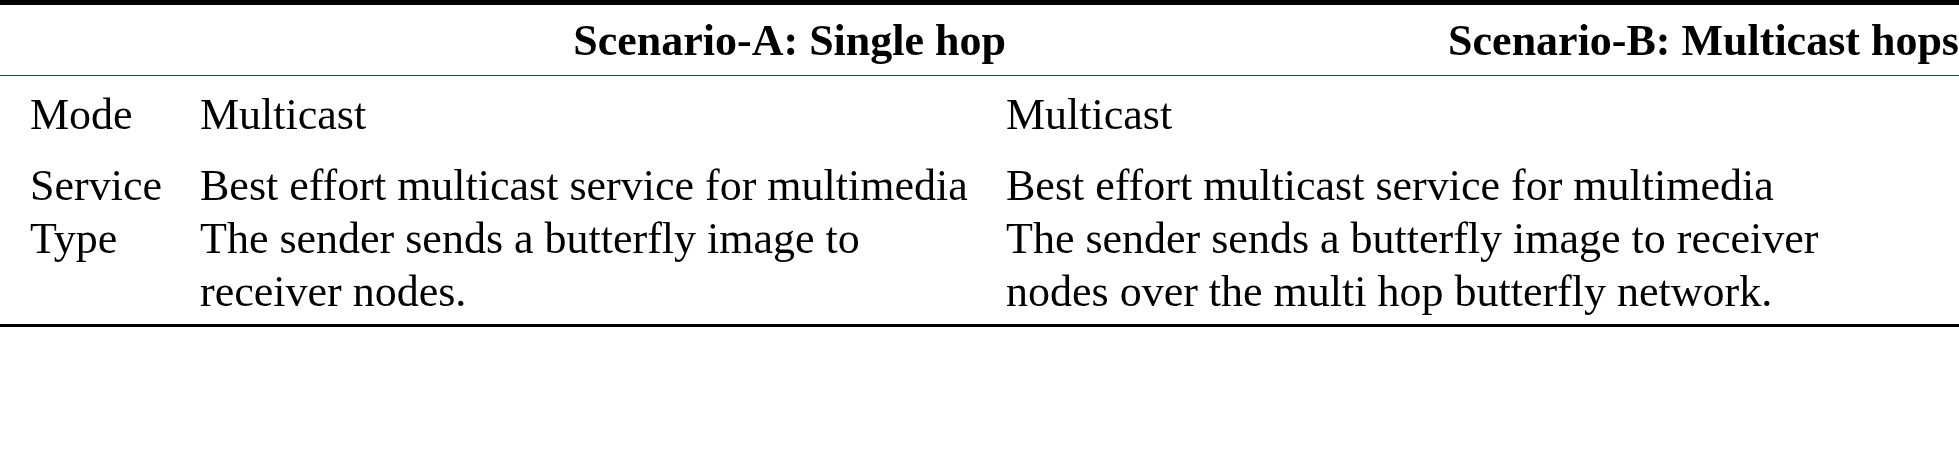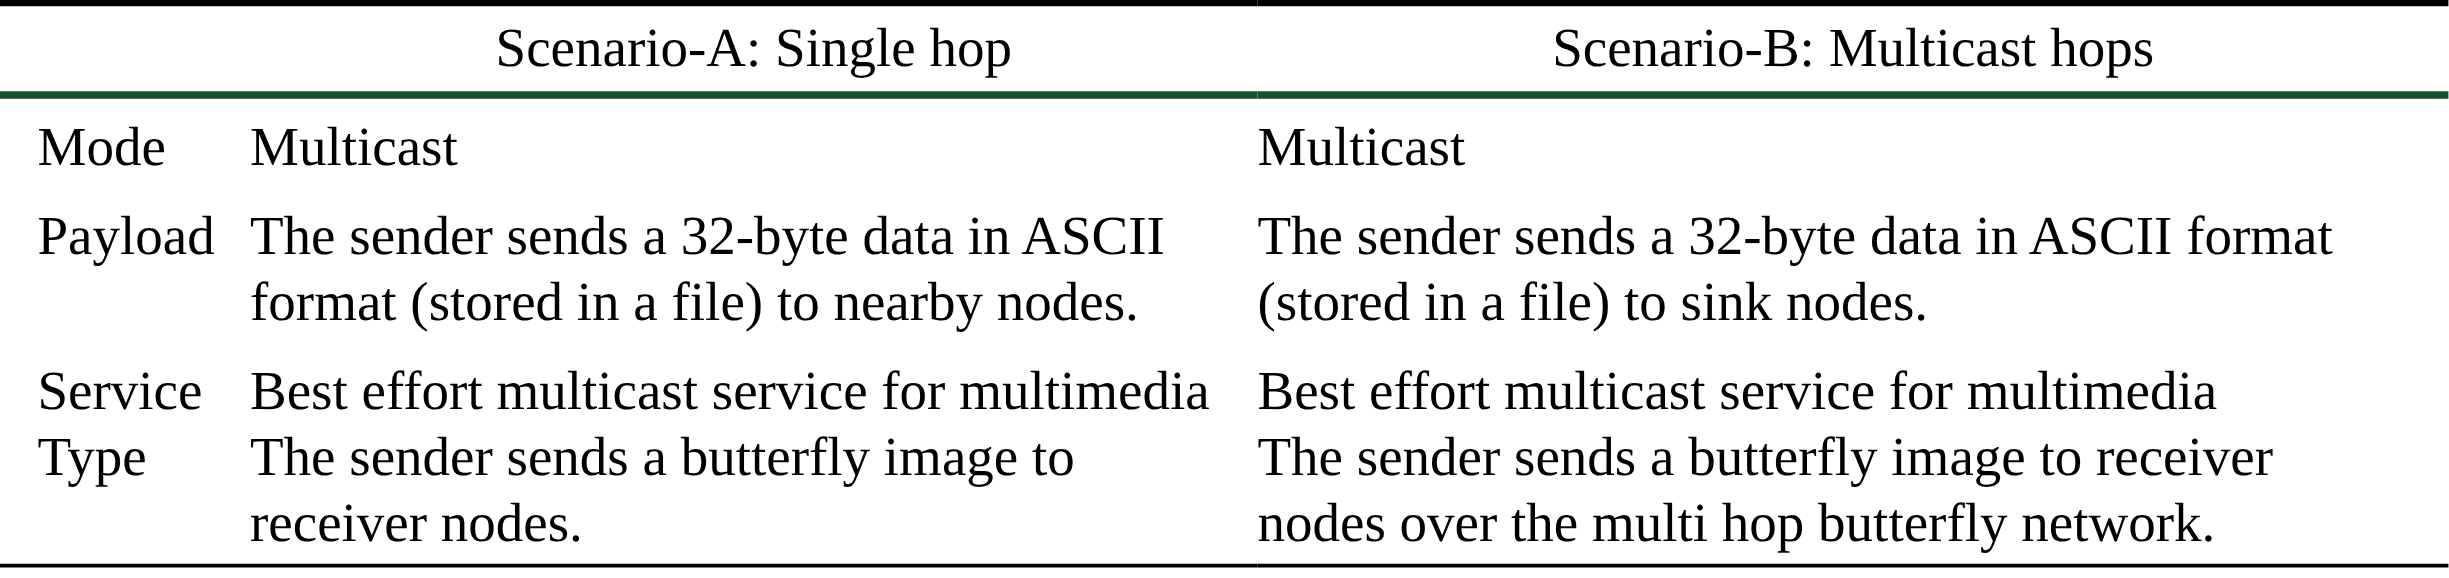--- a/index.html
+++ b/index.html
@@ -20,23 +20,23 @@
     table-layout: fixed;
     width: 1959px;
     color: #000000;
     font-family: "Liberation Serif", serif;
     font-size: 44px;
     line-height: 53px;
     border-top: 5px solid #000000;
     border-bottom: 3px solid #000000;
   }
   table.paper-table thead th {
-    border-bottom: 6px solid #14532d;
-    font-weight: normal;
-    text-align: center;
+    border-bottom: 1px solid #14532d;
+    font-weight: bold;
+    text-align: right;
     vertical-align: middle;
     height: 73px;
     padding: 0;
     white-space: pre;
     overflow: visible;
   }
   table.paper-table tbody td {
     vertical-align: top;
     text-align: left;
     padding: 12px 0 6px 0;
@@ -67,27 +67,20 @@
         <th>Scenario-A: Single hop</th>
         <th>Scenario-B: Multicast hops</th>
       </tr>
     </thead>
     <tbody>
       <tr class="row-mode">
         <td class="label-cell">Mode</td>
         <td>Multicast</td>
         <td>Multicast</td>
       </tr>
-      <tr class="row-payload">
-        <td class="label-cell">Payload</td>
-        <td>The sender sends a 32-byte data in ASCII
-format (stored in a file) to nearby nodes.</td>
-        <td>The sender sends a 32-byte data in ASCII format
-(stored in a file) to sink nodes.</td>
-      </tr>
       <tr class="row-service">
         <td class="label-cell">Service
 Type</td>
         <td>Best effort multicast service for multimedia
 The sender sends a butterfly image to
 receiver nodes.</td>
         <td>Best effort multicast service for multimedia
 The sender sends a butterfly image to receiver
 nodes over the multi hop butterfly network.</td>
       </tr>

